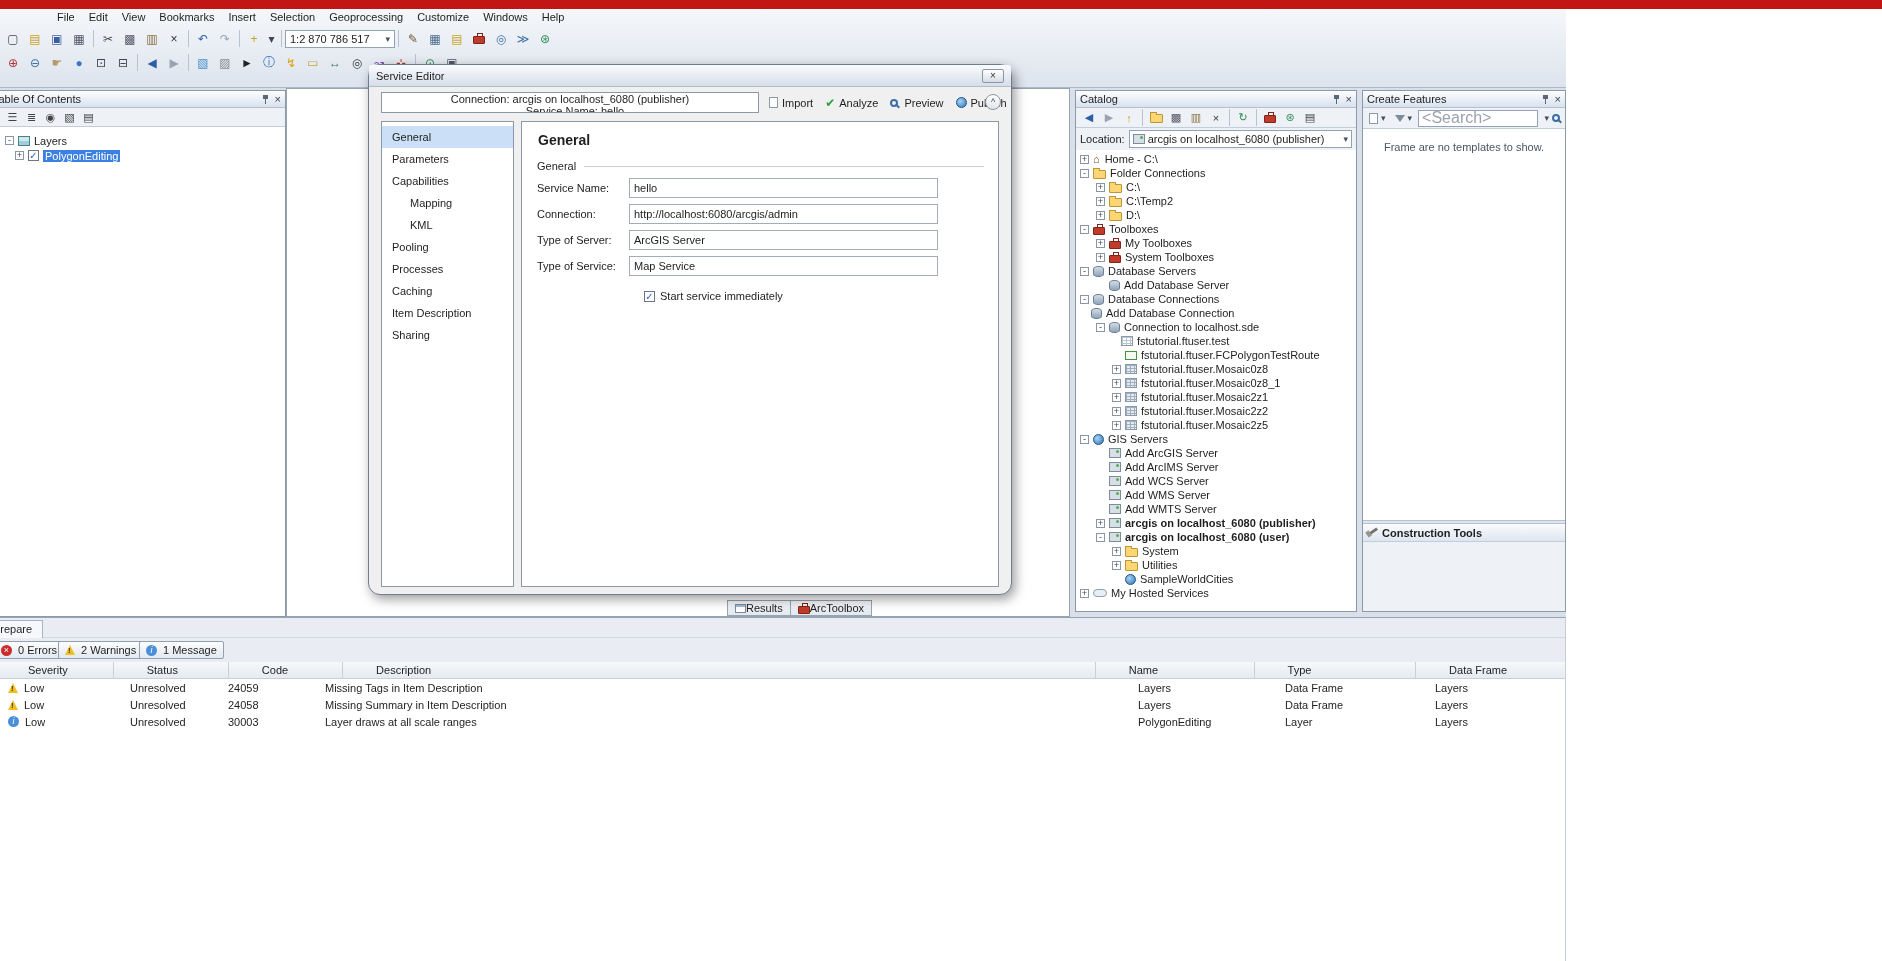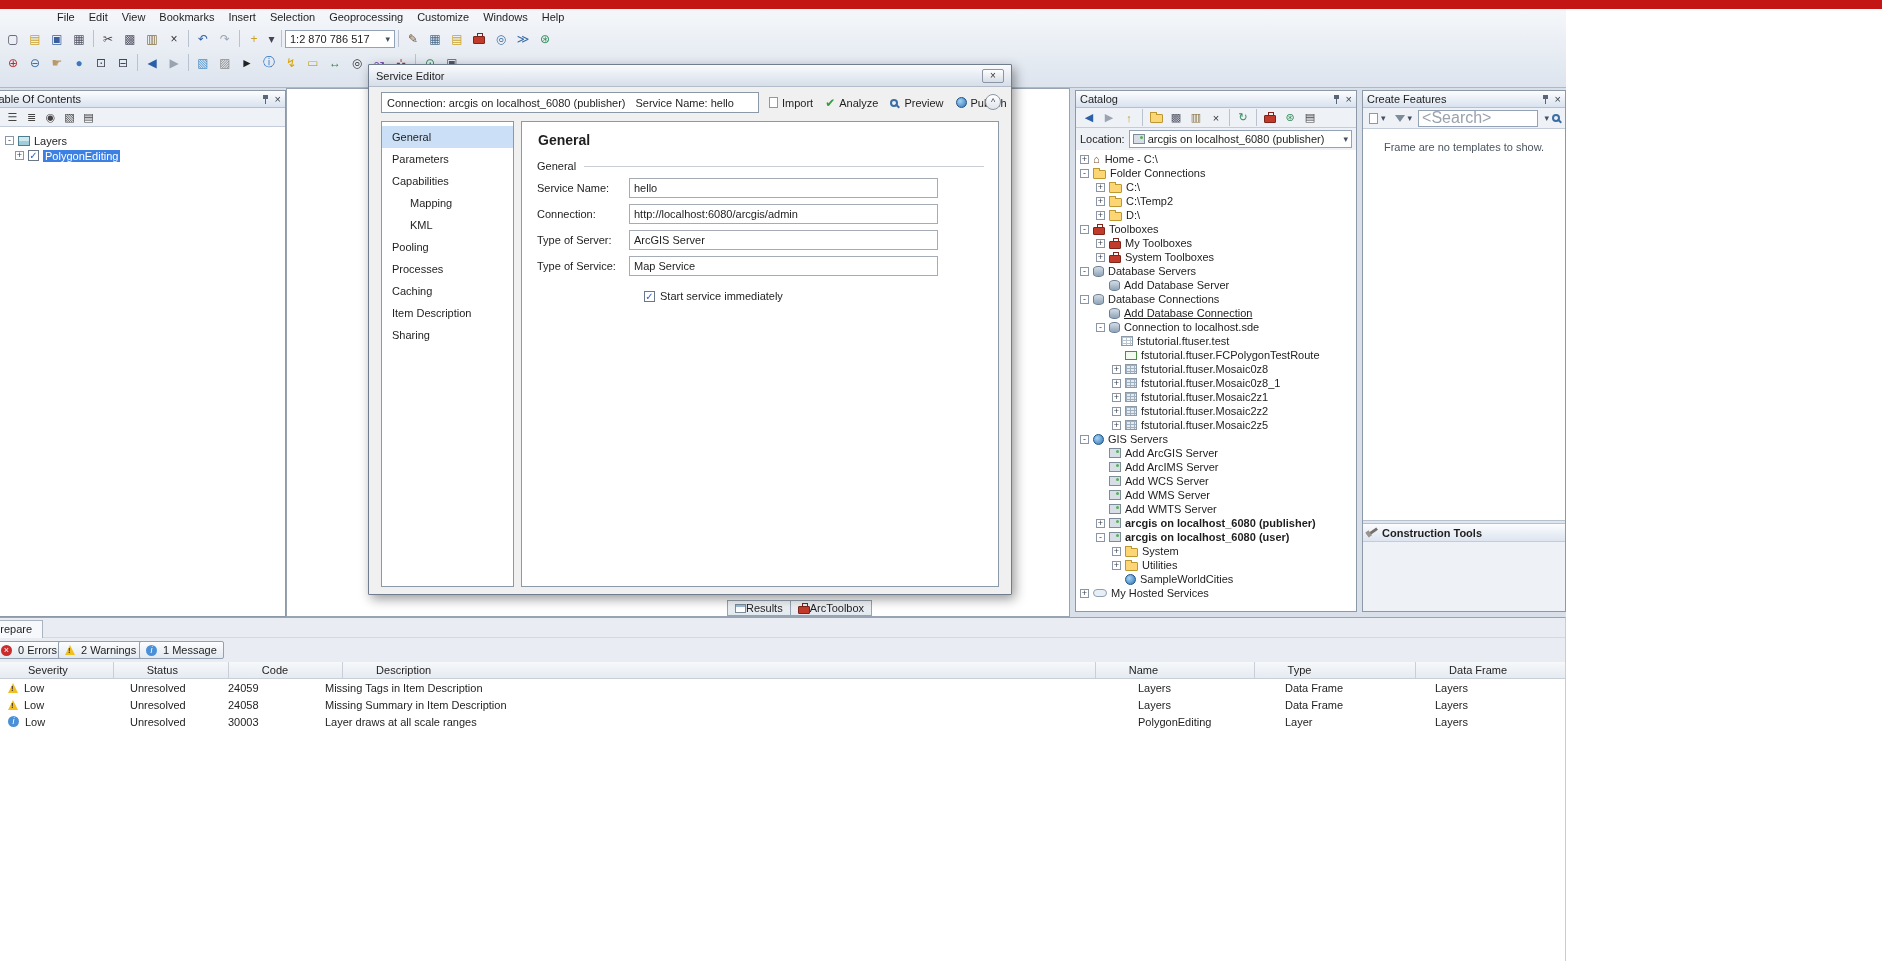--- a/index.html
+++ b/index.html
@@ -100,28 +100,28 @@
   .cf-search{flex:1;height:17px;border:1px solid #93a2b6;font-size:16px;padding:0 3px;color:#333;min-width:30px;font-family:inherit;}
   .cf-search::placeholder{color:#9aa2ad;}
   .cf-body{background:#fff;height:391px;padding-top:12px;text-align:center;color:#4b5560;}
   .cf-splitter{height:4px;background:#dfe5ee;border-top:1px solid #b6c1cf;border-bottom:1px solid #b6c1cf;}
   .ct-header{height:18px;display:flex;align-items:center;padding:0 5px;background:linear-gradient(#fbfcfe,#dde5f0);border-bottom:1px solid #c3ccd8;}
   .ct-title{font-weight:bold;}
   .ct-body{background:#fff;height:63px;padding-top:14px;text-align:center;color:#333;}
 
   
   .dialog{position:absolute;left:368px;top:64px;width:644px;height:531px;background:#f0f0f0;
-       border:1px solid #6f7d8e;border-radius:1px;box-shadow:3px 4px 12px rgba(0,0,0,.40);z-index:50;}
+       border:1px solid #6f7d8e;border-radius:12px;box-shadow:3px 4px 12px rgba(0,0,0,.40);z-index:50;}
   .dlg-title{height:22px;display:flex;align-items:center;padding:0 7px;border-radius:3px 3px 0 0;
        background:linear-gradient(#fafbfd,#d6dee9);border-bottom:1px solid #b3bdca;}
   .dlg-title-text{flex:1;}
   .dlg-close{width:22px;height:14px;border:1px solid #8b95a3;border-radius:2px;background:linear-gradient(#fefefe,#d7dde6);
        display:flex;align-items:center;justify-content:center;font-size:10px;color:#333;cursor:default;}
   .conn-bar{position:absolute;left:12px;top:27px;width:378px;height:21px;background:#fff;border:1px solid #8a98a8;
-       display:flex;align-items:center;padding:0 5px;white-space:nowrap;overflow:hidden;}
+       display:flex;align-items:center;padding:0 5px;white-space:nowrap;overflow:hidden;flex-direction:column;}
   .conn-gap{margin-left:10px;}
   .se-buttons{position:absolute;left:394px;top:27px;height:21px;display:flex;align-items:center;}
   .se-btn{display:flex;align-items:center;gap:4px;padding:0 6px;height:21px;cursor:default;}
   .bi-analyze{color:#2e9e3e;font-weight:bold;font-size:12px;}
   .bi-publish{width:11px;height:11px;border-radius:50%;background:radial-gradient(circle at 35% 35%,#a6d4f5,#2f74b5);border:1px solid #1d5286;display:inline-block;}
   .se-collapse{position:absolute;right:10px;top:29px;width:16px;height:16px;border:1px solid #8b95a3;border-radius:50%;
        background:linear-gradient(#fff,#dfe5ec);display:flex;align-items:center;justify-content:center;font-size:9px;color:#445;}
   .se-sidebar{position:absolute;left:12px;top:56px;width:133px;height:466px;background:#fff;border:1px solid #8a98a8;padding-top:4px;}
   .se-side-item{height:22px;line-height:22px;cursor:default;white-space:nowrap;}
   .se-side-item.selected{background:#cbe0f7;}
@@ -461,21 +461,21 @@
       <div class="tree-row" style="padding-left: 20px;">
         <span class="expander hidden-exp">+</span>
         <span class="ico ico-db"></span>
         <span class="tree-label">Add Database Server</span>
       </div>
       <div class="tree-row" style="padding-left: 4px;">
         <span class="expander">-</span>
         <span class="ico ico-db"></span>
         <span class="tree-label">Database Connections</span>
       </div>
-      <div class="tree-row" style="padding-left: 20px; text-decoration: underline;">
+      <div class="tree-row" style="padding-left: 2px;">
         <span class="expander hidden-exp">+</span>
         <span class="ico ico-db"></span>
         <span class="tree-label">Add Database Connection</span>
       </div>
       <div class="tree-row" style="padding-left: 20px;">
         <span class="expander">-</span>
         <span class="ico ico-db"></span>
         <span class="tree-label">Connection to localhost.sde</span>
       </div>
       <div class="tree-row" style="padding-left: 32px;">

